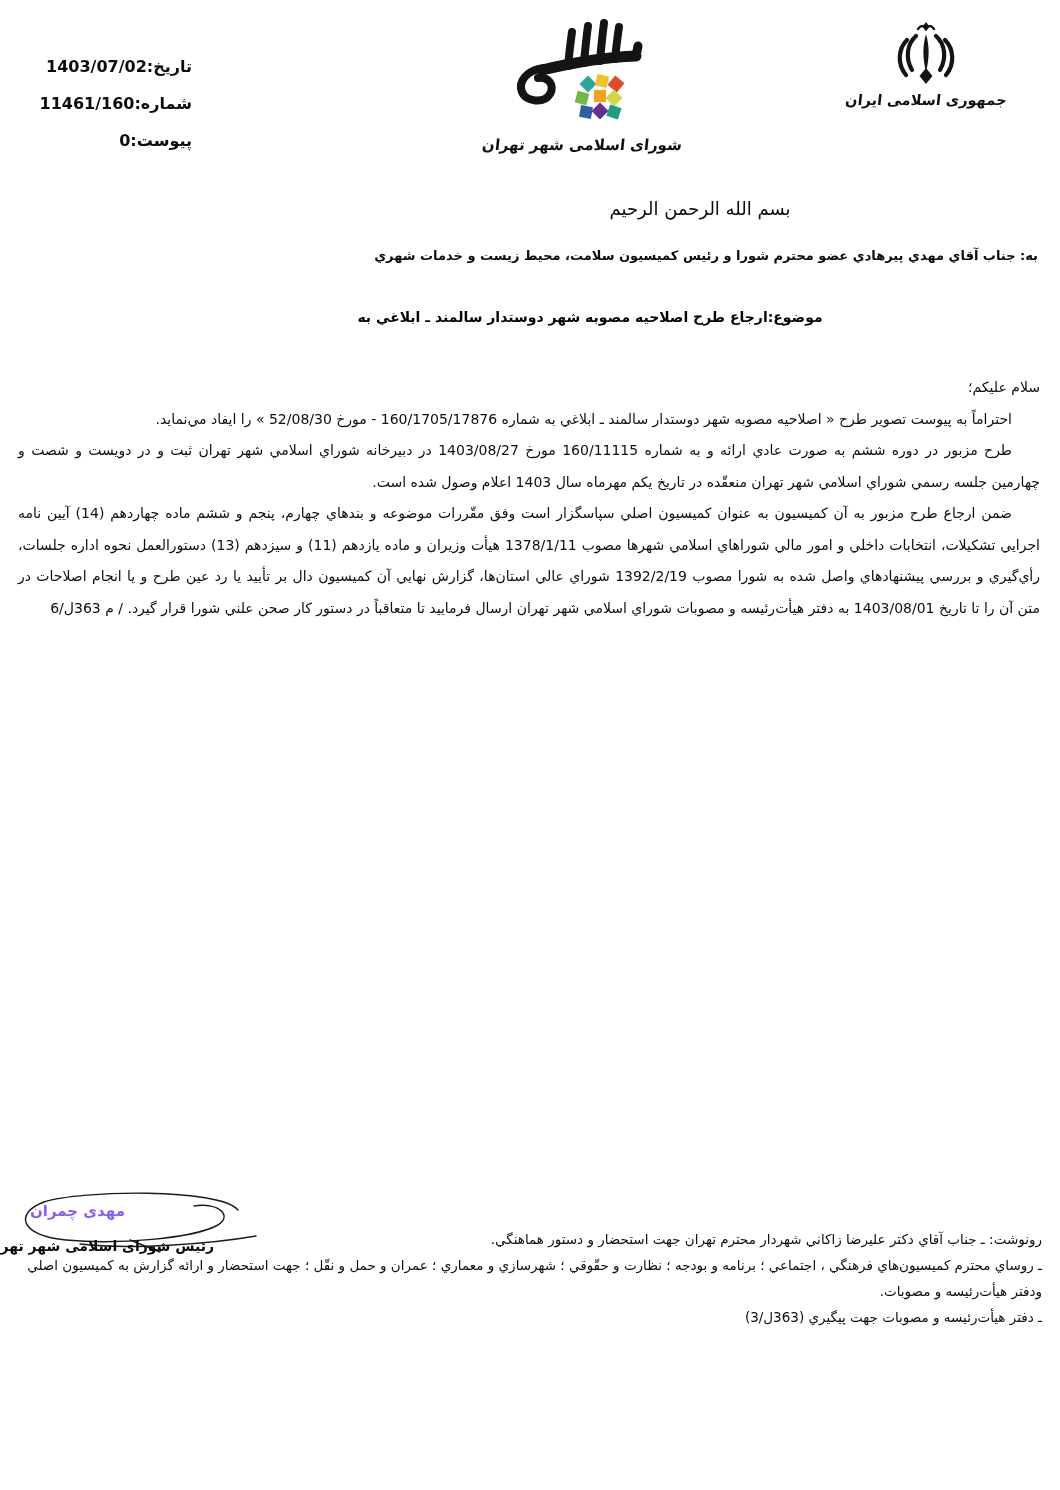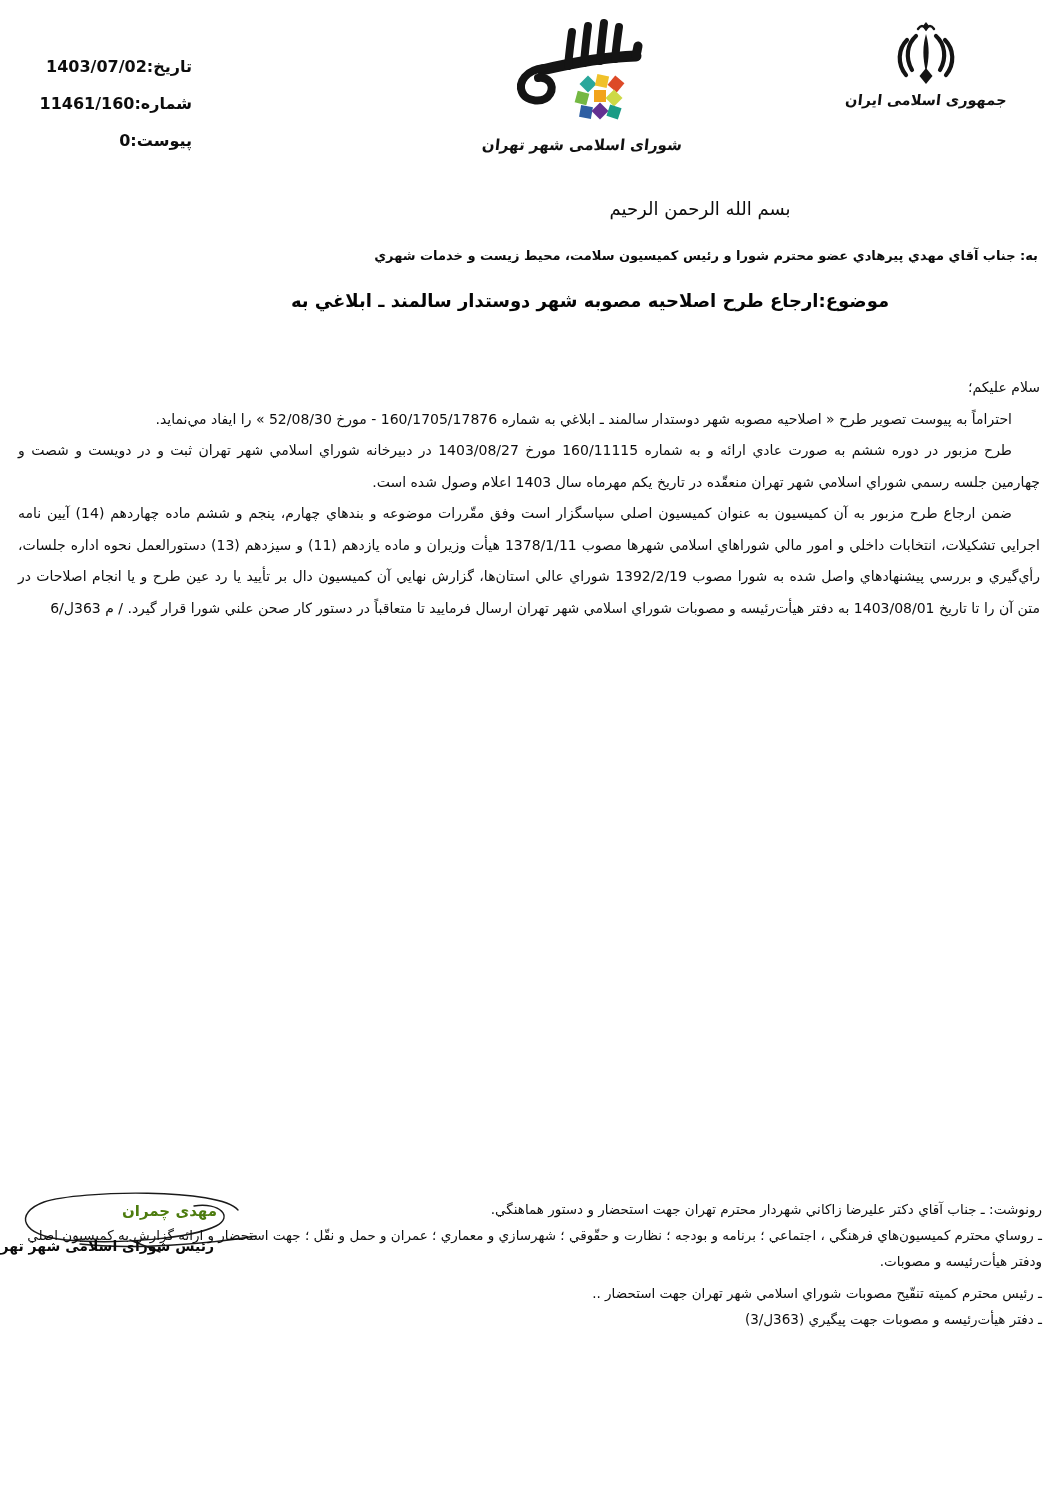--- a/index.html
+++ b/index.html
@@ -74,27 +74,27 @@
     width: 1010px;
     direction: rtl;
     text-align: right;
     font-weight: bold;
     font-size: 13px;
     color: #0b0b0b;
     white-space: nowrap;
   }
   .subject-block {
     position: absolute;
-    top: 284px;
+    top: 300px;
     left: 140px;
     width: 900px;
     direction: rtl;
     text-align: center;
     font-weight: bold;
-    font-size: 18px;
+    font-size: 14px;
     line-height: 34px;
     color: #050505;
   }
   
   .body-block {
     position: absolute;
     top: 360px;
     right: 20px;
     width: 1022px;
     direction: rtl;
@@ -117,41 +117,41 @@
     direction: rtl;
   }
   .signature-swirl {
     position: absolute;
     top: 0;
     left: 0;
   }
   .signature-name {
     position: absolute;
     top: 20px;
-    left: 47px;
+    left: 20px;
     width: 160px;
-    text-align: right;
+    text-align: left;
     font-weight: bold;
     font-size: 15px;
-    color: #4d7c0f;
+    color: #8b5cf6;
     white-space: nowrap;
   }
   .signature-title {
     position: absolute;
     top: 56px;
     right: 46px;
     font-weight: bold;
     font-size: 14px;
     color: #0a0a0a;
     white-space: nowrap;
   }
   
   .cc-block {
     position: absolute;
-    top: 1196px;
+    top: 1226px;
     right: 18px;
     width: 1024px;
     direction: rtl;
     text-align: right;
     font-size: 13.5px;
     line-height: 26px;
     color: #0d0d0d;
   }
   .cc-item { margin: 0; }
   .cc-item.gap-before { margin-top: 6px; }
@@ -236,17 +236,16 @@
         <path d="M120,58 L150,70"></path>
       </g>
     </svg>
     <div class="signature-name">مهدی چمران</div>
     <div class="signature-title">رئيس شورای اسلامی شهر تهران</div>
   </div>
 
   <div class="cc-block">
     <div class="cc-item">رونوشت: ـ جناب آقاي دكتر عليرضا زاكاني شهردار محترم تهران جهت استحضار و دستور هماهنگي.</div>
     <div class="cc-item">ـ روساي محترم كميسيون‌هاي فرهنگي ، اجتماعي ؛ برنامه و بودجه ؛ نظارت و حقّوقي ؛ شهرسازي و معماري ؛ عمران و حمل و نقّل ؛ جهت استحضار و ارائه گزارش به كميسيون اصلي ودفتر هيأت‌رئيسه و مصوبات.</div>
-    <div class="cc-item gap-before">ـ رئيس محترم كميته تنقّيح مصوبات شوراي اسلامي شهر تهران جهت استحضار ..</div>
     <div class="cc-item">ـ دفتر هيأت‌رئيسه و مصوبات جهت پيگيري (363ل/3)</div>
   </div>
 
 </div>
 
 </body></html>

